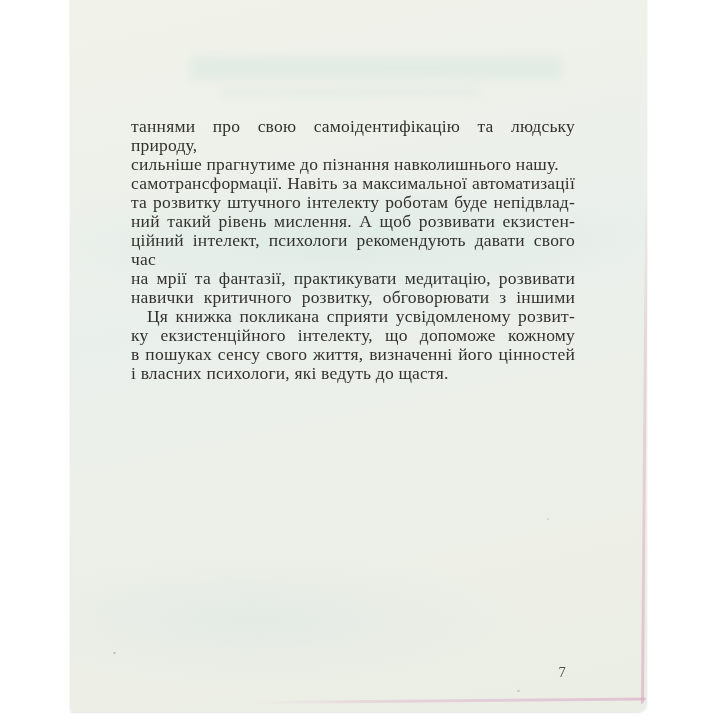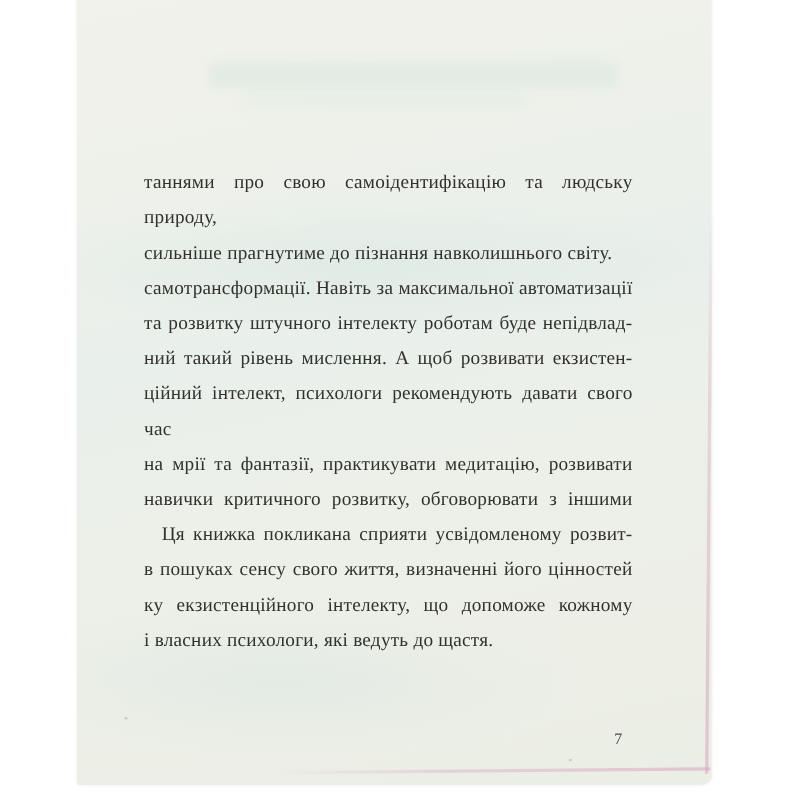--- a/index.html
+++ b/index.html
@@ -100,25 +100,25 @@
       rgba(217,168,196,0.4) 40%,
       rgba(217,168,196,0.6) 100%);
     transform: rotate(-0.5deg);
     transform-origin: left center;
     border-radius: 3px;
   }
   
   .text-block {
     position: absolute;
     left: 61px;   
-    top: 159px;   
+    top: 127px;   
     width: 444px;
     color: var(--text, #32312c);
     font-size: 17.5px;
-    line-height: 32px;
+    line-height: 19px;
     letter-spacing: 0.2px;
   }
   .paragraph { margin: 0; }
   .line {
     text-align: justify;
     text-align-last: justify;
     white-space: normal;
   }
   .line.last {
     text-align-last: left;
@@ -152,34 +152,34 @@
 <div class="photo">
   <div class="book-page">
     <div class="tint-band-upper"></div>
     <div class="tint-band-lower"></div>
     <div class="show-through"></div>
     <div class="show-through-2"></div>
 
     <div class="text-block">
         <div class="paragraph">
           <div class="line">таннями про свою самоідентифікацію та людську природу,</div>
-          <div class="line last">сильніше прагнутиме до пізнання навколишнього світу.</div>
+          <div class="line last">сильніше прагнутиме до пізнання навколишнього нашу.</div>
         </div>
         <div class="paragraph">
           <div class="line">самотрансформації. Навіть за максимальної автоматизації</div>
           <div class="line">та розвитку штучного інтелекту роботам буде непідвлад-</div>
           <div class="line">ний такий рівень мислення. А щоб розвивати екзистен-</div>
           <div class="line">ційний інтелект, психологи рекомендують давати свого час</div>
           <div class="line">на мрії та фантазії, практикувати медитацію, розвивати</div>
           <div class="line">навички критичного розвитку, обговорювати з іншими</div>
         </div>
         <div class="paragraph">
           <div class="line indent">Ця книжка покликана сприяти усвідомленому розвит-</div>
+          <div class="line">ку екзистенційного інтелекту, що допоможе кожному</div>
           <div class="line">в пошуках сенсу свого життя, визначенні його цінностей</div>
-          <div class="line">ку екзистенційного інтелекту, що допоможе кожному</div>
           <div class="line last">і власних психологи, які ведуть до щастя.</div>
         </div>
       </div>
 
     <div class="page-number">7</div>
 
     <div class="speck s1"></div>
     <div class="speck s2"></div>
     <div class="speck s3"></div>
 

